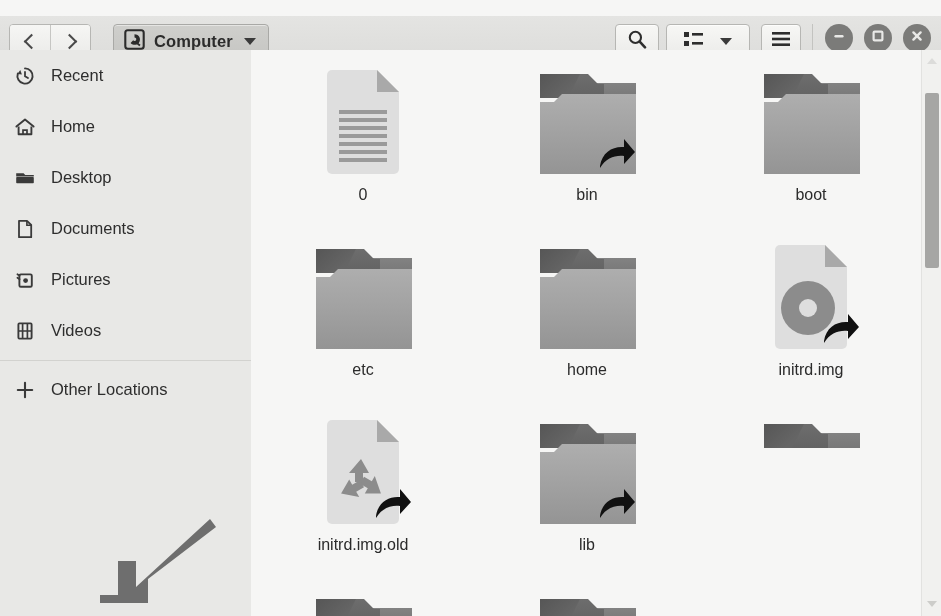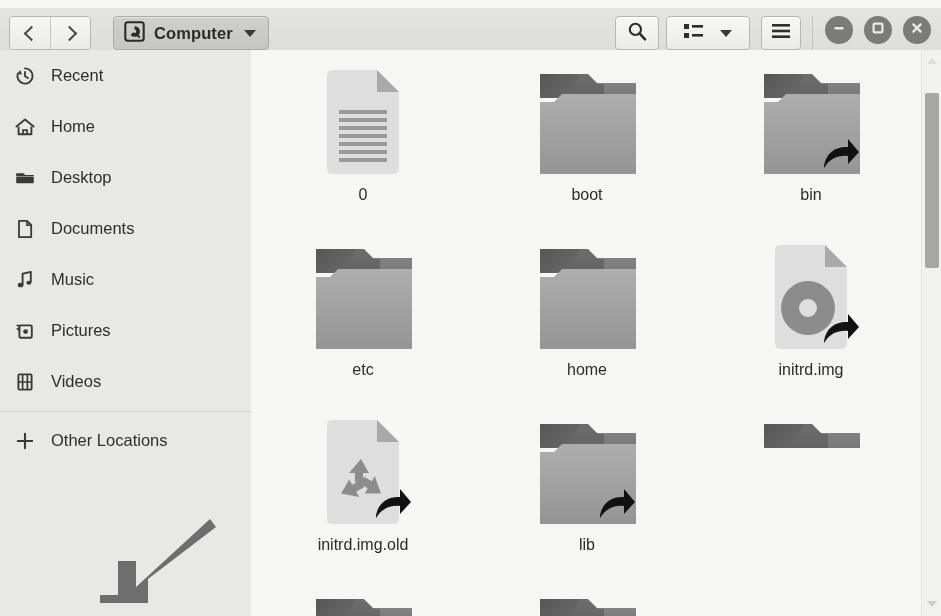--- a/index.html
+++ b/index.html
@@ -6,21 +6,21 @@
   html, body {
     width: 941px; height: 616px;
     overflow: hidden;
     font-family: "Liberation Sans", sans-serif;
     background: #f6f6f5;
     -webkit-font-smoothing: antialiased;
   }
 
   
   #headerbar {
-    position: absolute; top: 8px; left: 0;
+    position: absolute; top: 16px; left: 0;
     width: 941px; height: 49px;
     background: linear-gradient(to bottom, #e4e4e2 0%, #dcdcda 100%);
     border-bottom: 1px solid #bfbfbd;
     display: flex; align-items: center;
   }
 
   .navgroup {
     position: absolute; left: 9px; top: 8px;
     display: flex; height: 34px;
     border: 1px solid #b6b6b3;
@@ -319,30 +319,20 @@
     <span class="sb-icon">
       <svg width="22" height="22" viewBox="0 0 22 22">
         <path d="M5 2.8h8l4.2 4.2v12.2H5z" fill="none" stroke="#3a3a3a" stroke-width="1.8" stroke-linejoin="round"></path>
         <path d="M12.9 2.9v4.3h4.2" fill="none" stroke="#3a3a3a" stroke-width="1.6"></path>
       </svg>
     </span>
     <span class="sb-label">Documents</span>
   </div>
 
 
-  <div class="sb-item">
-    <span class="sb-icon">
-      <svg width="22" height="22" viewBox="0 0 22 22">
-        <path d="M8.6 15.4V4.8l8.2-1.9v10.4" fill="none" stroke="#3a3a3a" stroke-width="1.9" stroke-linejoin="round"></path>
-        <ellipse cx="6.6" cy="16" rx="2.9" ry="2.3" fill="#3a3a3a"></ellipse>
-        <ellipse cx="14.9" cy="13.8" rx="2.5" ry="2" fill="#3a3a3a"></ellipse>
-      </svg>
-    </span>
-    <span class="sb-label">Music</span>
-  </div>
 
   <div class="sb-item">
     <span class="sb-icon">
       <svg width="22" height="22" viewBox="0 0 22 22">
         <rect x="5.4" y="5.4" width="12.4" height="12.4" rx="1.4" fill="none" stroke="#3a3a3a" stroke-width="1.9"></rect>
         <path d="M3.4 5.2l2.2 1.6" stroke="#3a3a3a" stroke-width="1.7" stroke-linecap="round"></path>
         <path d="M3.4 8.7l2.2 1.5" stroke="#3a3a3a" stroke-width="1.7" stroke-linecap="round"></path>
         <circle cx="11.6" cy="11.6" r="2.4" fill="#3a3a3a"></circle>
       </svg>
     </span>
@@ -391,36 +381,36 @@
         <div class="cell-label">0</div>
       </div>
       <div class="cell">
         <div class="icon-wrap">
           <div class="folder">
             <div class="f-tab2"></div>
             <div class="f-tab"></div>
             <div class="f-shadow"></div>
             <div class="f-body"></div>
           </div>
-        </div>
-        <div class="cell-label">boot</div>
-      </div>
-      <div class="cell">
-        <div class="icon-wrap">
-          <div class="folder">
-            <div class="f-tab2"></div>
-            <div class="f-tab"></div>
-            <div class="f-shadow"></div>
-            <div class="f-body"></div>
-          </div>
           <div class="symlink"><svg width="40" height="40" viewBox="0 0 40 40">
               <path d="M3 30 C5 16 16 10 27 11 L27 3 L38 16 L27 28 L27 20 C18 19 9 22 3 32 Z" fill="#111"></path>
             </svg></div>
         </div>
         <div class="cell-label">bin</div>
+      </div>
+      <div class="cell">
+        <div class="icon-wrap">
+          <div class="folder">
+            <div class="f-tab2"></div>
+            <div class="f-tab"></div>
+            <div class="f-shadow"></div>
+            <div class="f-body"></div>
+          </div>
+        </div>
+        <div class="cell-label">boot</div>
       </div>
       <div class="cell">
         <div class="icon-wrap">
           <div class="folder">
             <div class="f-tab2"></div>
             <div class="f-tab"></div>
             <div class="f-shadow"></div>
             <div class="f-body"></div>
           </div>
         </div>

